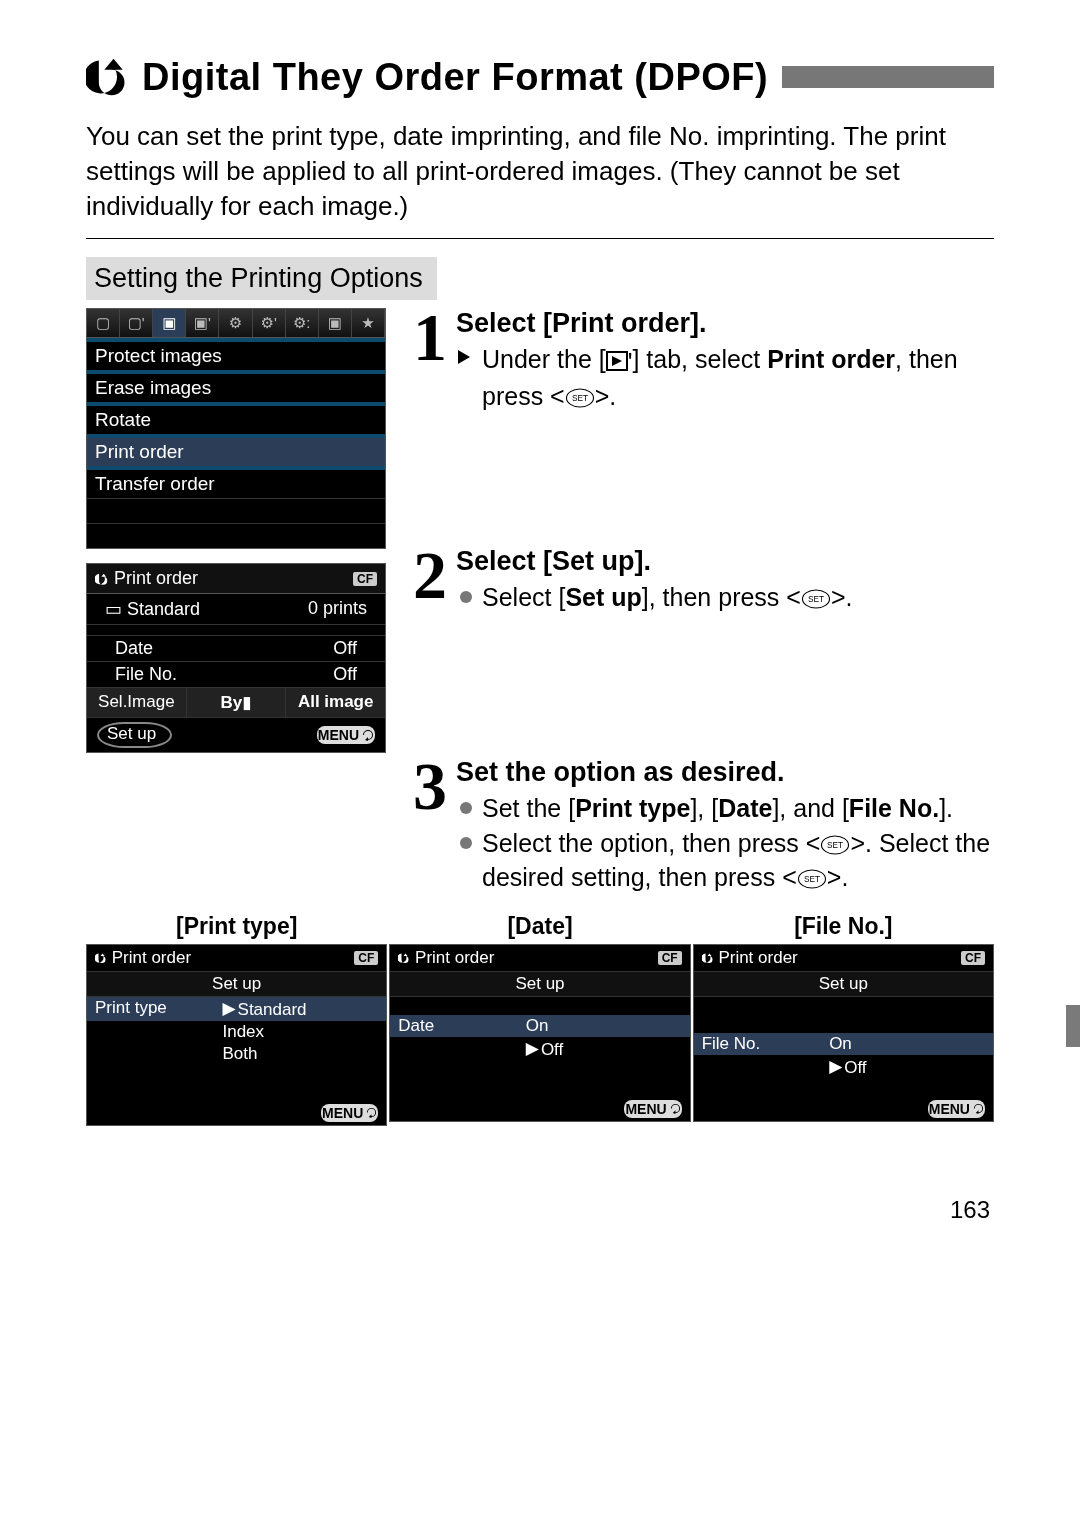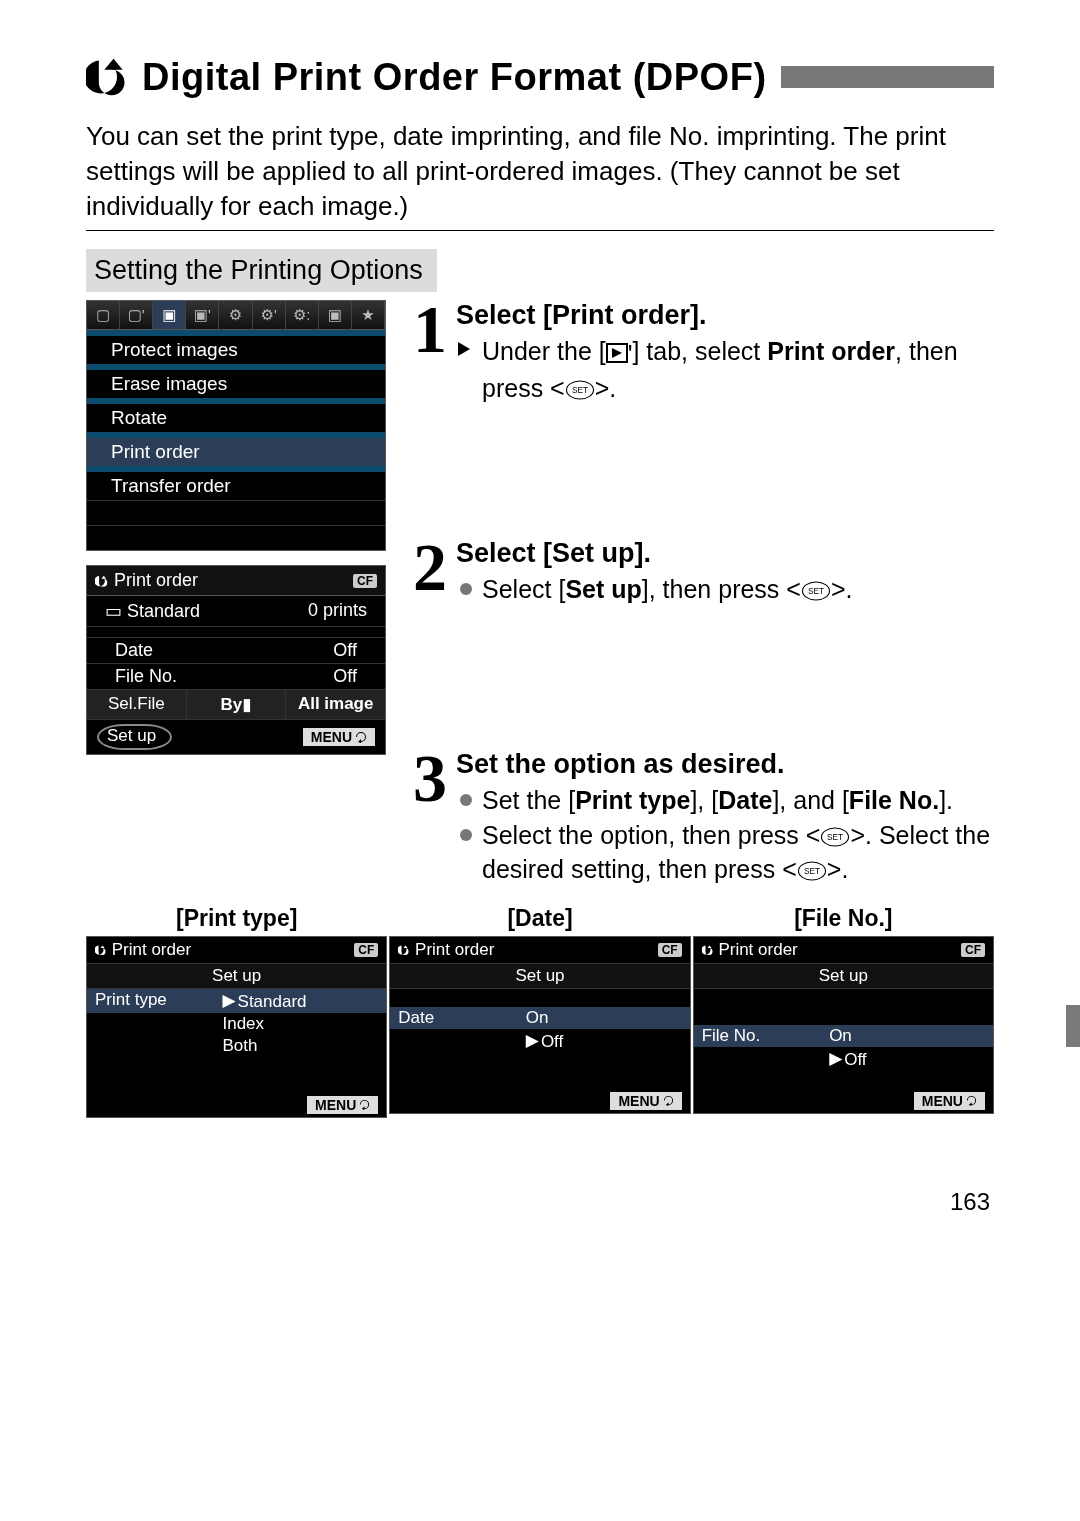--- a/index.html
+++ b/index.html
@@ -32,21 +32,21 @@
   }
   .title-bar {
     flex: 1;
     height: 22px;
     background: #777;
     margin-left: 14px;
   }
   .intro {
     font-size: 26px;
     line-height: 1.35;
-    margin-bottom: 6px;
+    margin-bottom: 14px;
   }
   .divider {
     border: none;
     border-top: 1.5px solid #000;
     margin: 6px 0 18px 0;
   }
   .section-head {
     display: inline-block;
     background: #dcdcdc;
     font-size: 27px;
@@ -83,22 +83,22 @@
     font-size: 15px;
     color: #bbb;
     border-right: 1px solid #444;
   }
   .cam-tabs span.sel {
     background: #2b3d57;
     color: #fff;
   }
   .cam-item {
     font-size: 19px;
-    padding: 3px 24px;
-    border-top: 6px solid #0c4a6e;
+    padding: 3px 8px;
+    border-top: 4px solid #0c4a6e;
   }
   .cam-item.hl {
     background: #2b3d57;
   }
   .cam-blank { height: 24px; border-top:1px solid #333; }
   .cam2 { margin-top: 14px; }
   .cam-head {
     display:flex; justify-content: space-between; align-items:center;
     font-size: 18px; padding: 4px 8px;
     background: #111;
@@ -123,21 +123,21 @@
   .cam-foot {
     display:flex; justify-content: space-between; align-items:center;
     font-size:17px; padding:4px 10px; border-top:1px solid #333;
   }
   .setup-circle {
     border:2px solid #888; border-radius:50%/70%;
     padding:0 14px 2px 8px;
   }
   .menu-chip {
     background:#ddd; color:#000; font-size:14px; font-weight:bold;
-    border-radius:0; padding:1px 8px; display:inline-flex; align-items:center;
+    border-radius:8px; padding:1px 1px; display:inline-flex; align-items:center;
   }
   .menu-chip svg { margin-left:3px; }
   
   .step {
     display:flex;
     margin-bottom: 10px;
   }
   .step-num {
     font-family: Georgia, 'Times New Roman', serif;
     font-size: 68px;
@@ -218,21 +218,21 @@
 </style>
 </head>
 <body>
 
 <div class="page">
 
   <div class="title-row">
     <svg class="title-icon" viewBox="0 0 48 48">
       <path d="M14 6 L14 30 A14 14 0 1 0 28 16 L20 16 L30 4 L40 16 L32 16 A18 18 0 1 1 14 6 Z" fill="#000"></path>
     </svg>
-    <span class="title-text">Digital Print Order Format (DPOF)</span>
+    <span class="title-text">Digital They Order Format (DPOF)</span>
     <div class="title-bar"></div>
   </div>
 
   <div class="intro">You can set the print type, date imprinting, and file No. imprinting. The print settings will be applied to all print-ordered images. (They cannot be set individually for each image.)</div>
   <hr class="divider">
 
   <div class="section-head">Setting the Printing Options</div>
 
   <div class="cols">
     <div class="leftcol">
@@ -275,21 +275,21 @@
         <div style="height:10px;border-top:1px solid #333"></div>
         <div class="cam-row" style="padding:2px 28px">
           <span>Date</span>
           <span>Off</span>
         </div>
         <div class="cam-row" style="padding:2px 28px">
           <span>File No.</span>
           <span>Off</span>
         </div>
         <div class="cam-btnrow">
-          <span>Sel.File</span>
+          <span>Sel.Image</span>
           <span><span>By</span>▮</span>
           <span>All image</span>
         </div>
         <div class="cam-foot">
           <span class="setup-circle">Set up</span>
           <span class="menu-chip">
             <span>MENU</span>
             <svg width="12" height="12" viewBox="0 0 24 24">
                 <path d="M4 12 A8 8 0 1 1 12 20 L12 16 L6 22 L12 24 L12 22 A10 10 0 1 0 2 12 Z" fill="#000"></path>
               </svg>

